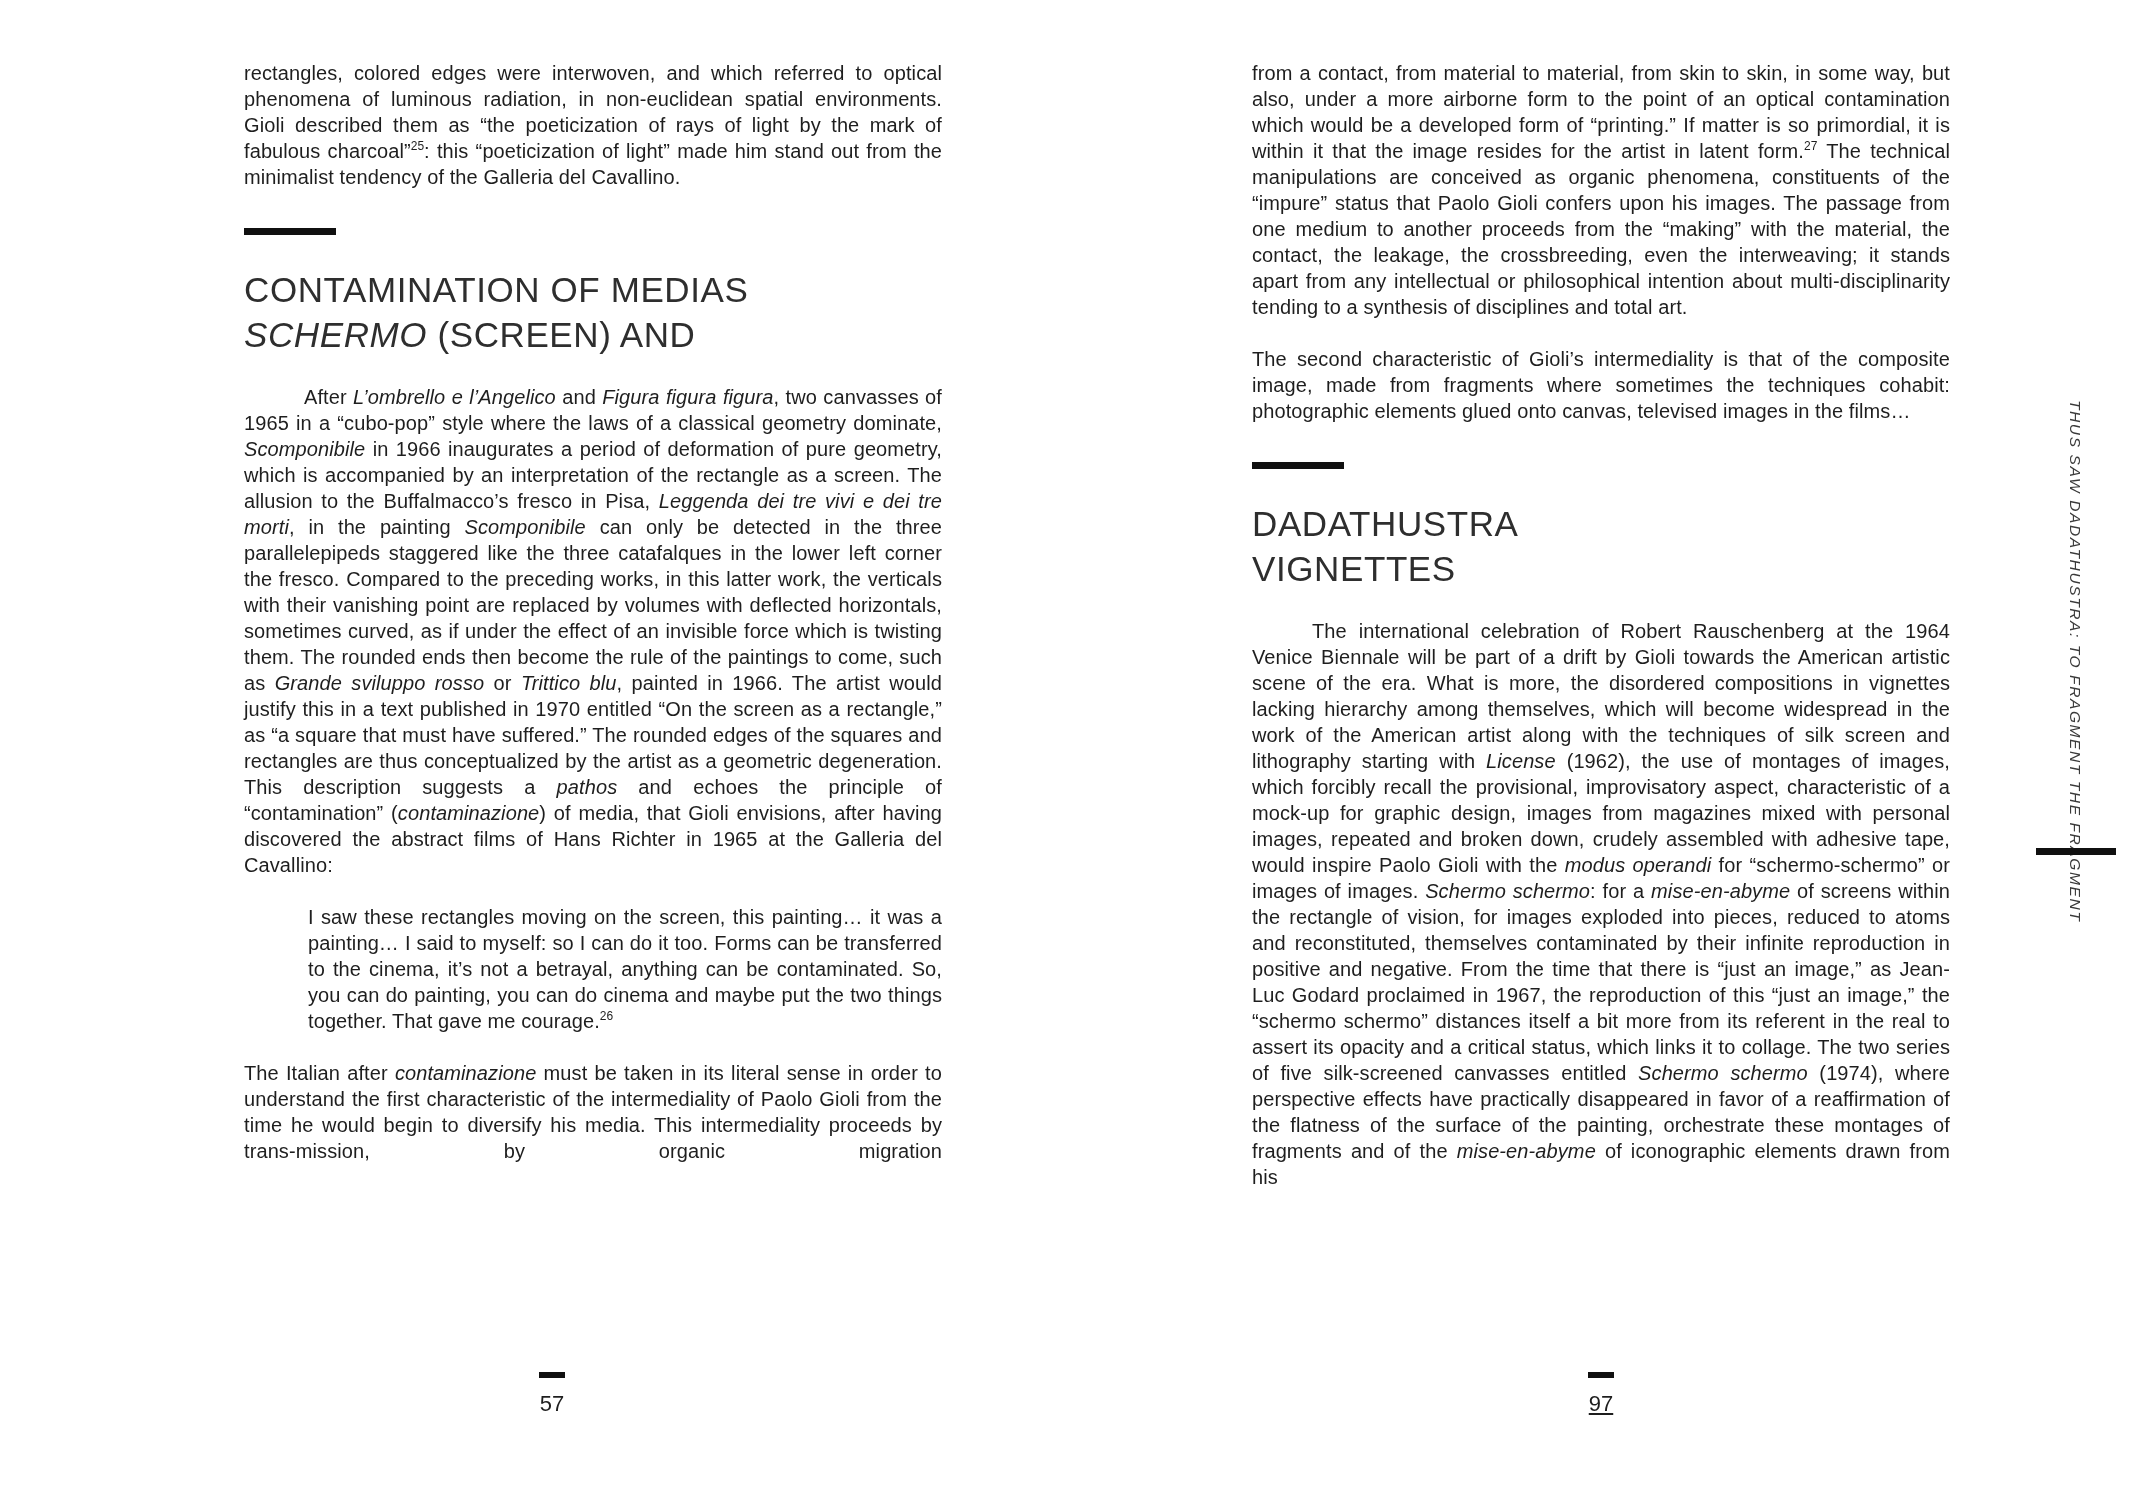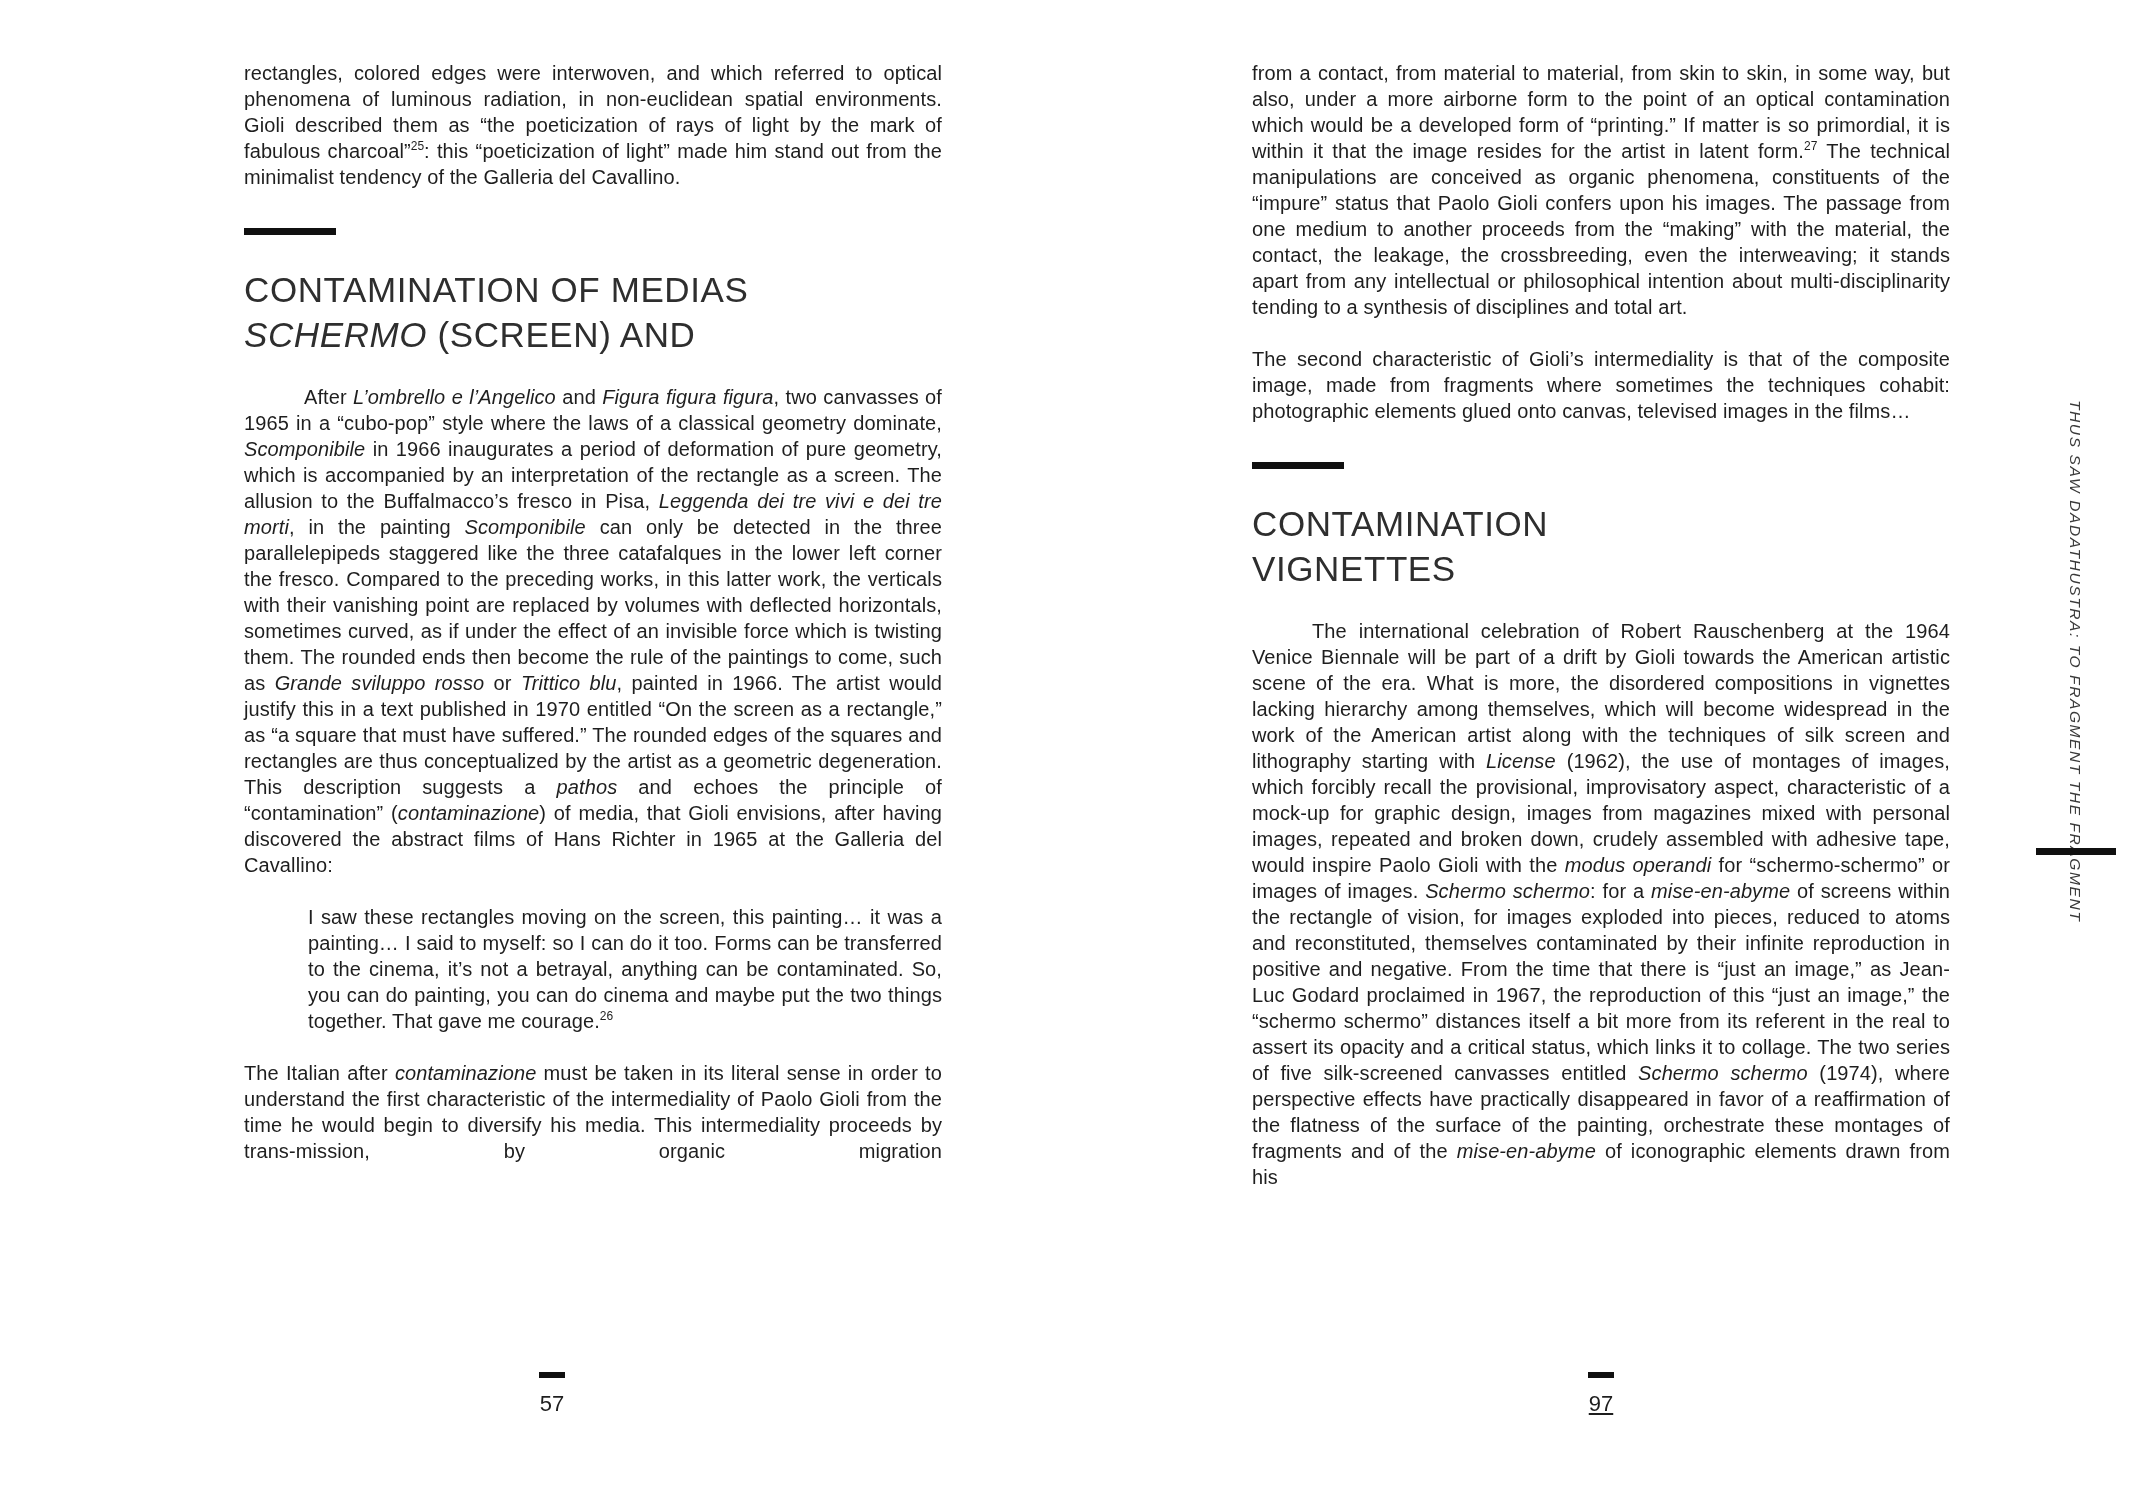--- a/index.html
+++ b/index.html
@@ -90,21 +90,21 @@
   </section>
 
   <section class="page-col col-right">
     <p class="body"><span>from a contact, from material to material, from skin to skin, in some way, but also, under a more airborne form to the point of an optical contamination which would be a developed form of “printing.” If matter is so primordial, it is within it that the image resides for the artist in latent form.</span><sup>27</sup><span> The technical manipulations are conceived as organic phenomena, constituents of the “impure” status that Paolo Gioli confers upon his images. The passage from one medium to another proceeds from the “making” with the material, the contact, the leakage, the crossbreeding, even the interweaving; it stands apart from any intellectual or philosophical intention about multi-disciplinarity tending to a synthesis of disciplines and total art.</span></p>
 
     <p class="body"><span>The second characteristic of Gioli’s intermediality is that of the composite image, made from fragments where sometimes the techniques cohabit: photographic elements glued onto canvas, televised images in the films…</span></p>
 
     <div class="section-rule"></div>
 
     <h2 class="section-heading">
-      <span class="hline"><span>CONTAMINATION</span></span>
+      <span class="hline"><span>DADATHUSTRA</span></span>
       <span class="hline"><span>VIGNETTES</span></span>
     </h2>
 
     <p class="body indent cont-end"><span>The international celebration of Robert Rauschenberg at the 1964 Venice Biennale will be part of a drift by Gioli towards the American artistic scene of the era. What is more, the disordered compositions in vignettes lacking hierarchy among themselves, which will become widespread in the work of the American artist along with the techniques of silk screen and lithography starting with </span><i>License</i><span> (1962), the use of montages of images, which forcibly recall the provisional, improvisatory aspect, characteristic of a mock-up for graphic design, images from magazines mixed with personal images, repeated and broken down, crudely assembled with adhesive tape, would inspire Paolo Gioli with the </span><i>modus operandi</i><span> for “schermo-schermo” or images of images. </span><i>Schermo schermo</i><span>: for a </span><i>mise-en-abyme</i><span> of screens within the rectangle of vision, for images exploded into pieces, reduced to atoms and reconstituted, themselves contaminated by their infinite reproduction in positive and negative. From the time that there is “just an image,” as Jean-Luc Godard proclaimed in 1967, the reproduction of this “just an image,” the “schermo schermo” distances itself a bit more from its referent in the real to assert its opacity and a critical status, which links it to collage. The two series of five silk-screened canvasses entitled </span><i>Schermo schermo</i><span> (1974), where perspective effects have practically disappeared in favor of a reaffirmation of the flatness of the surface of the painting, orchestrate these montages of fragments and of the </span><i>mise-en-abyme</i><span> of iconographic elements drawn from his</span></p>
   </section>
 
   <aside class="running-head">THUS SAW DADATHUSTRA: TO FRAGMENT THE FRAGMENT</aside>
   <div class="running-head-rule"></div>
 
   <footer class="page-footer footer-left">

